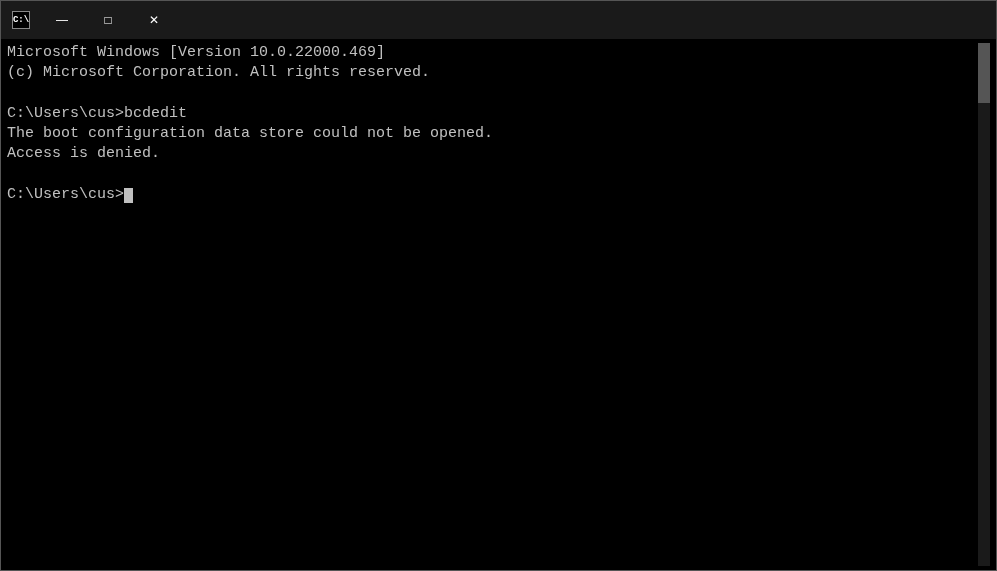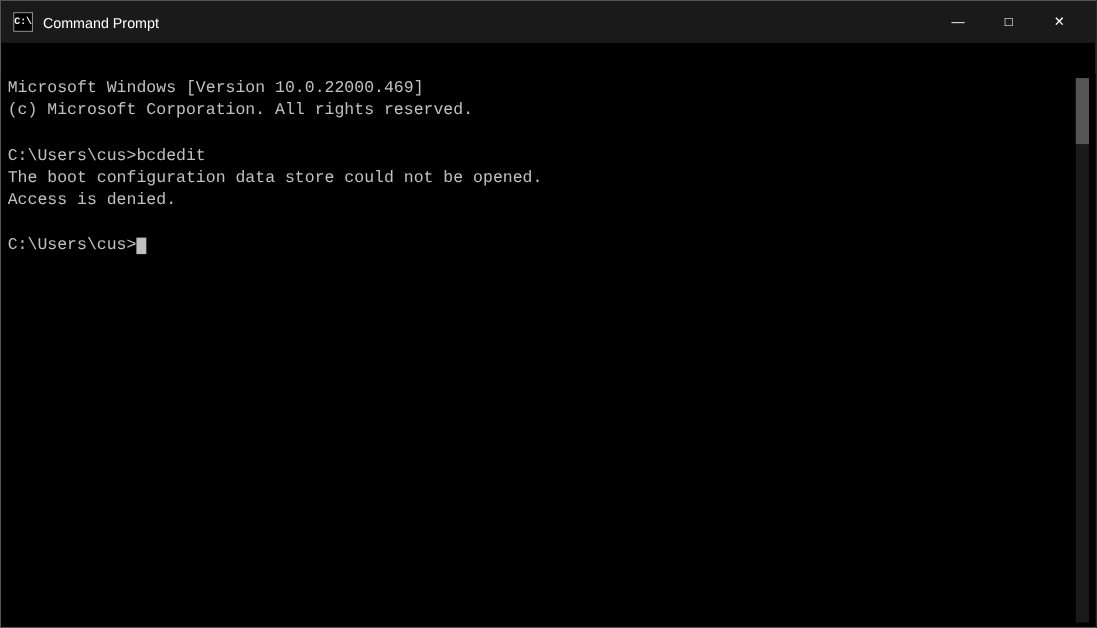--- a/index.html
+++ b/index.html
@@ -85,21 +85,20 @@
     .console-area {
       flex: 1;
       background: #000;
       color: #c0c0c0;
       font-size: 15px;
       font-family: 'Courier New', Courier, monospace;
       padding: 4px 6px;
       overflow: hidden;
       display: flex;
       flex-direction: row;
-      margin-top: 28px;
     }
 
     .console-content {
       flex: 1;
       white-space: pre;
       line-height: 1.35;
     }
 
     .scrollbar {
       width: 12px;
@@ -129,21 +128,20 @@
     }
   </style>
 </head>
 <body>
 
 <div class="window">
   <div class="title-bar">
     <div class="title-bar-icon">
       <div class="cmd-icon">C:\</div>
     </div>
-    <span class="title-text">Command Prompt</span>
     <div class="title-controls">
       <div class="title-btn">—</div>
       <div class="title-btn">□</div>
       <div class="title-btn close">✕</div>
     </div>
   </div>
   <div class="console-area">
     <div class="console-content"><span>Microsoft Windows [Version 10.0.22000.469]</span>
 <span>(c) Microsoft Corporation. All rights reserved.</span>
 <span> </span>

